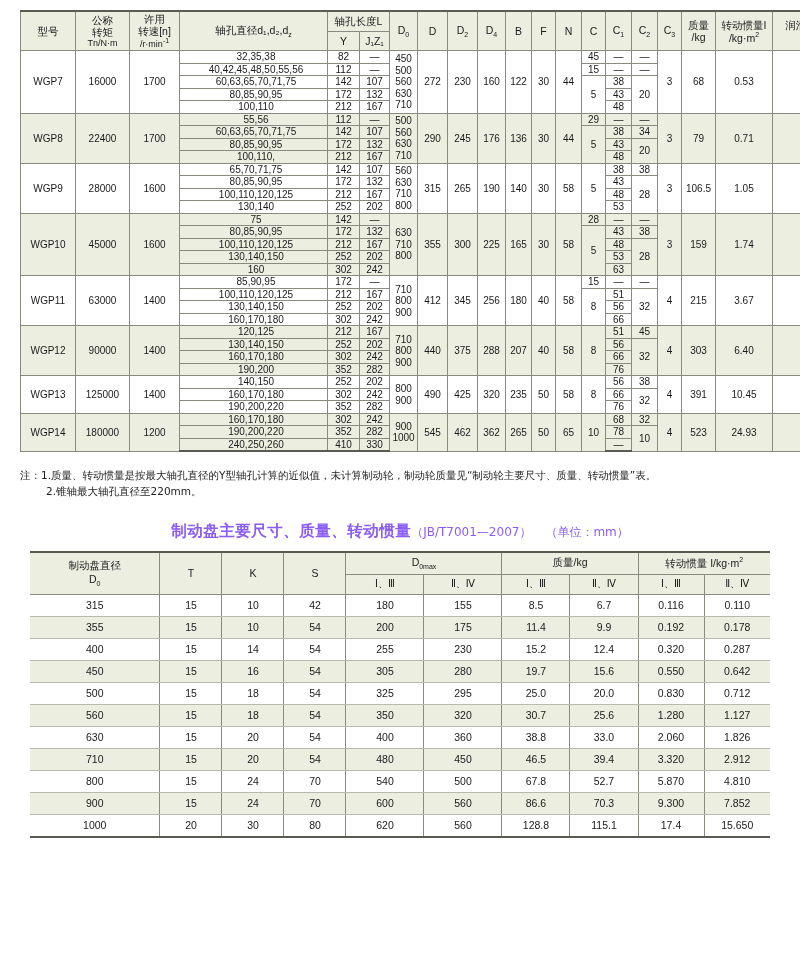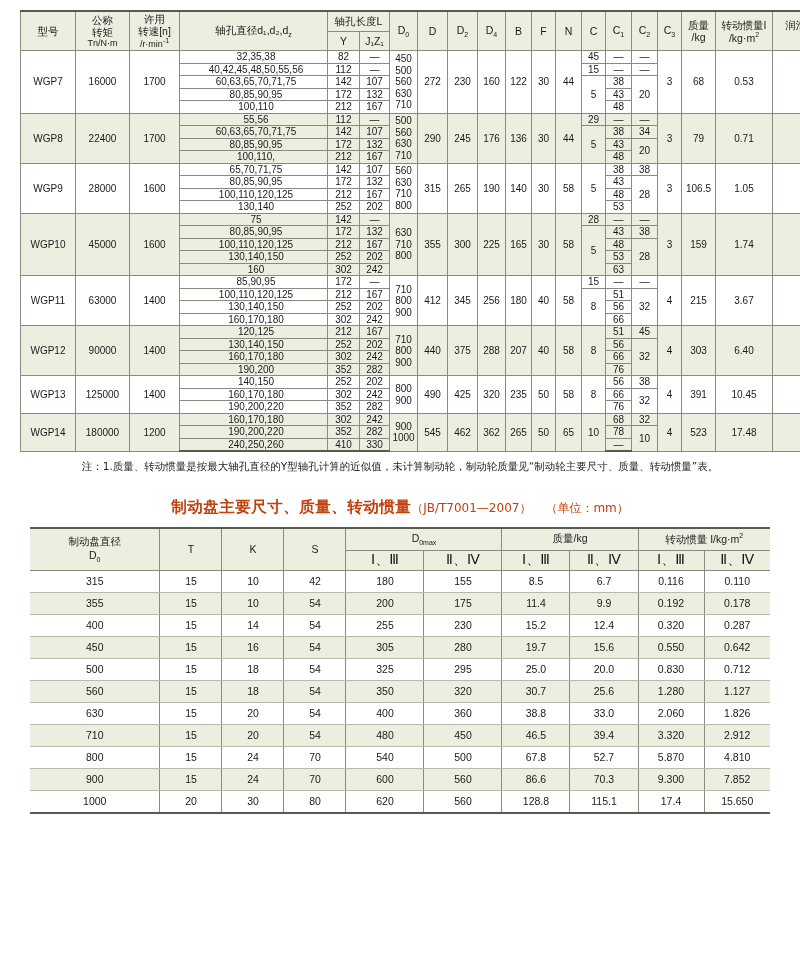--- a/index.html
+++ b/index.html
@@ -64,39 +64,38 @@
     padding-left: 5px !important;
     font-size: 10px;
   }
   .d0stack {
     font-size: 10px;
     line-height: 1.18;
   }
 
   
   .notes {
-    margin-top: 7px;
+    margin-top: 16px;
     font-family: "DejaVu Sans", "Liberation Sans", sans-serif;
     font-size: 10.5px;
     line-height: 1.45;
     color: #1d1d1d;
-    text-align: center;
   }
   .notes .n-line { padding-left: 26px; text-indent: 0; white-space: nowrap; }
   .notes .n-first { padding-left: 0; white-space: nowrap; }
 
   
   .t2-title {
     text-align: center;
     margin-top: 22px;
     margin-bottom: 9px;
     font-family: "DejaVu Sans", "Liberation Sans", sans-serif;
     font-size: 15.5px;
     font-weight: bold;
-    color: #c2410c;
+    color: #8b5cf6;
     letter-spacing: 0.5px;
   }
   .t2-title .std {
     font-size: 12px;
     font-weight: normal;
     letter-spacing: 0;
   }
   .t2-title .unit {
     font-size: 12px;
     font-weight: normal;
@@ -122,21 +121,21 @@
   }
   table.t2 thead th {
     background: #eceee0;
     font-weight: normal;
     border-top: 2px solid #5a5a52;
     border-bottom: 1px solid #8a8a80;
   }
   table.t2 thead tr.sub-hdr th {
     border-top: 1px solid #8a8a80;
     height: 19px;
-    font-size: 14px;
+    font-size: 10px;
   }
   table.t2 tbody td {
     background: #ffffff;
     border-top: 1px solid #b9b9ae;
     border-bottom: 1px solid #b9b9ae;
   }
   table.t2 tbody tr.alt td {
     background: #eceee0;
   }
   table.t2 tbody tr:last-child td {
@@ -533,41 +532,42 @@
           <td rowspan="3">462</td>
           <td rowspan="3">362</td>
           <td rowspan="3">265</td>
           <td rowspan="3">50</td>
           <td rowspan="3">65</td>
           <td rowspan="3">10</td>
           <td rowspan="1">68</td>
           <td rowspan="1">32</td>
           <td rowspan="3">4</td>
           <td rowspan="3">523</td>
-          <td rowspan="3">17.48</td>
+          <td rowspan="3">24.93</td>
           <td rowspan="3">6.60</td>
         </tr>
         <tr class="band">
           <td rowspan="1" class="bore-cell">190,200,220</td>
           <td rowspan="1">352</td>
           <td rowspan="1">282</td>
           <td rowspan="1">78</td>
           <td rowspan="2">10</td>
         </tr>
         <tr class="band">
           <td rowspan="1" class="bore-cell">240,250,260</td>
           <td rowspan="1">410</td>
           <td rowspan="1">330</td>
           <td rowspan="1">—</td>
         </tr>
       </tbody>
   </table>
 
   <div class="notes">
     <div class="n-first"><span>注：</span><span>1.质量、转动惯量是按最大轴孔直径的Y型轴孔计算的近似值，未计算制动轮，制动轮质量见“制动轮主要尺寸、质量、转动惯量”表。</span></div>
+    <div class="n-line">2.锥轴最大轴孔直径至220mm。</div>
   </div>
 
   <div class="t2-title">
     <span>制动盘主要尺寸、质量、转动惯量</span><span class="std">（JB/T7001—2007）</span><span class="unit">（单位：mm）</span>
   </div>
 
   <table class="t2">
     <colgroup>
       <col style="width:130px">
         <col style="width:62px">

